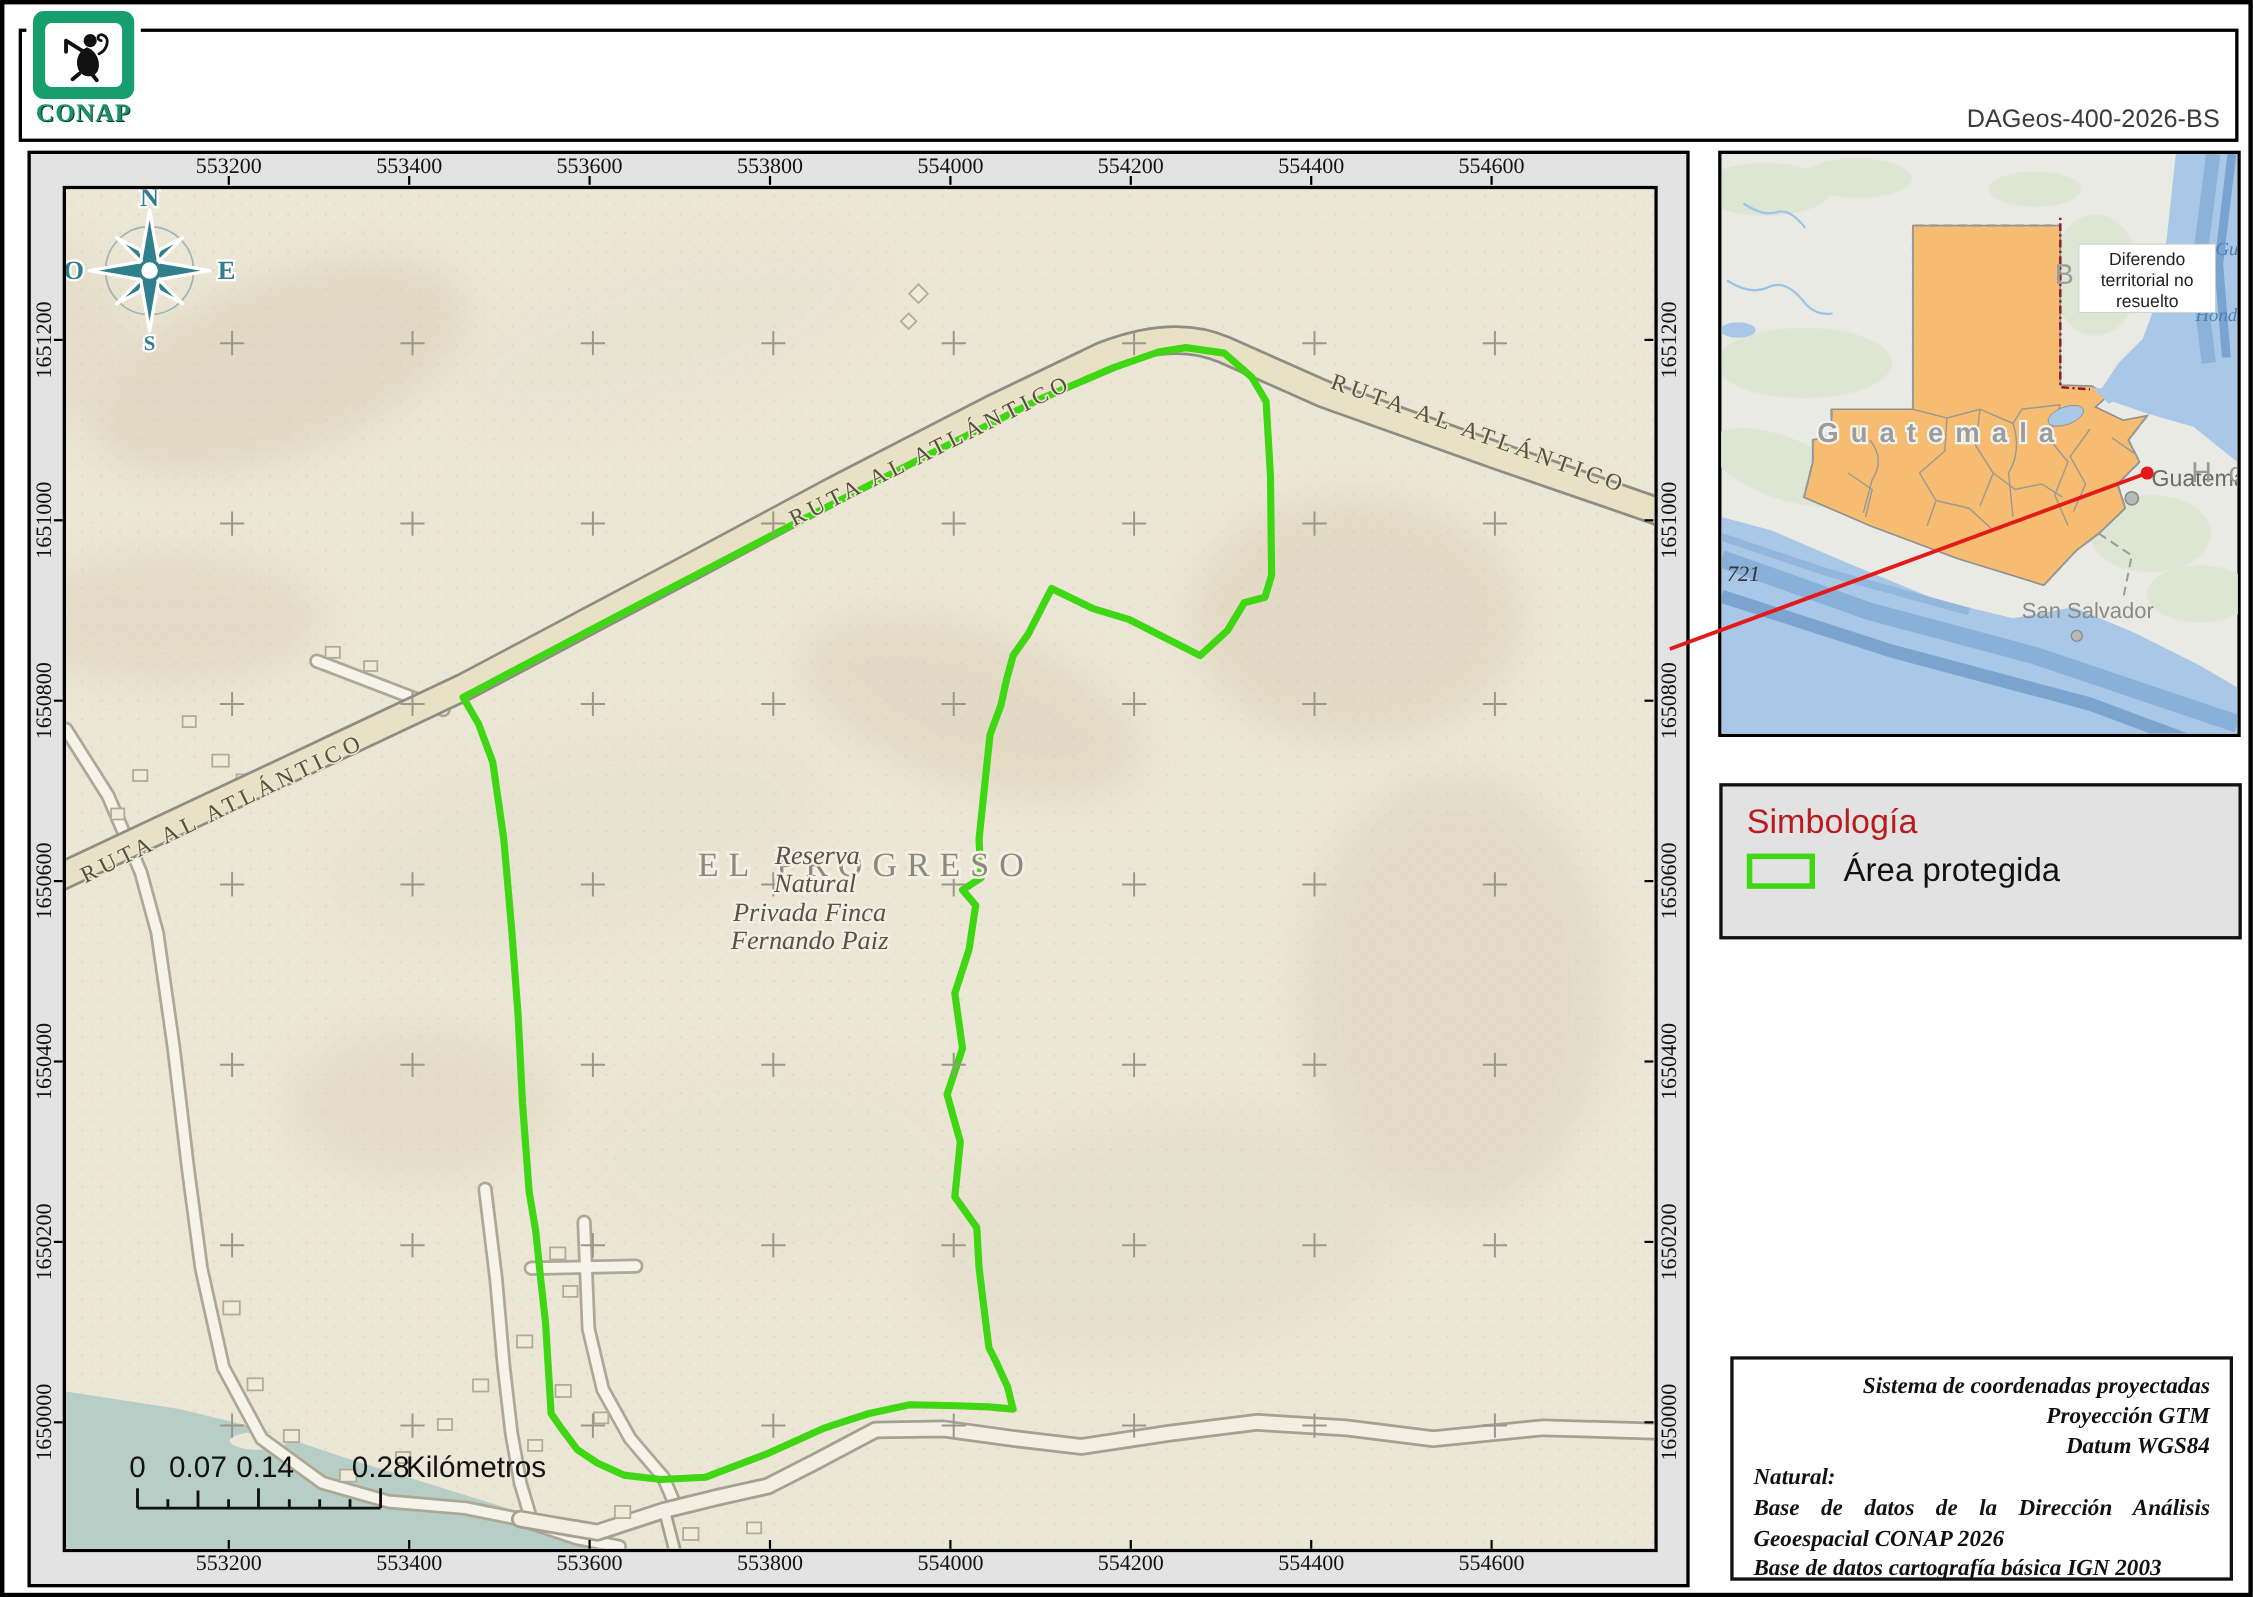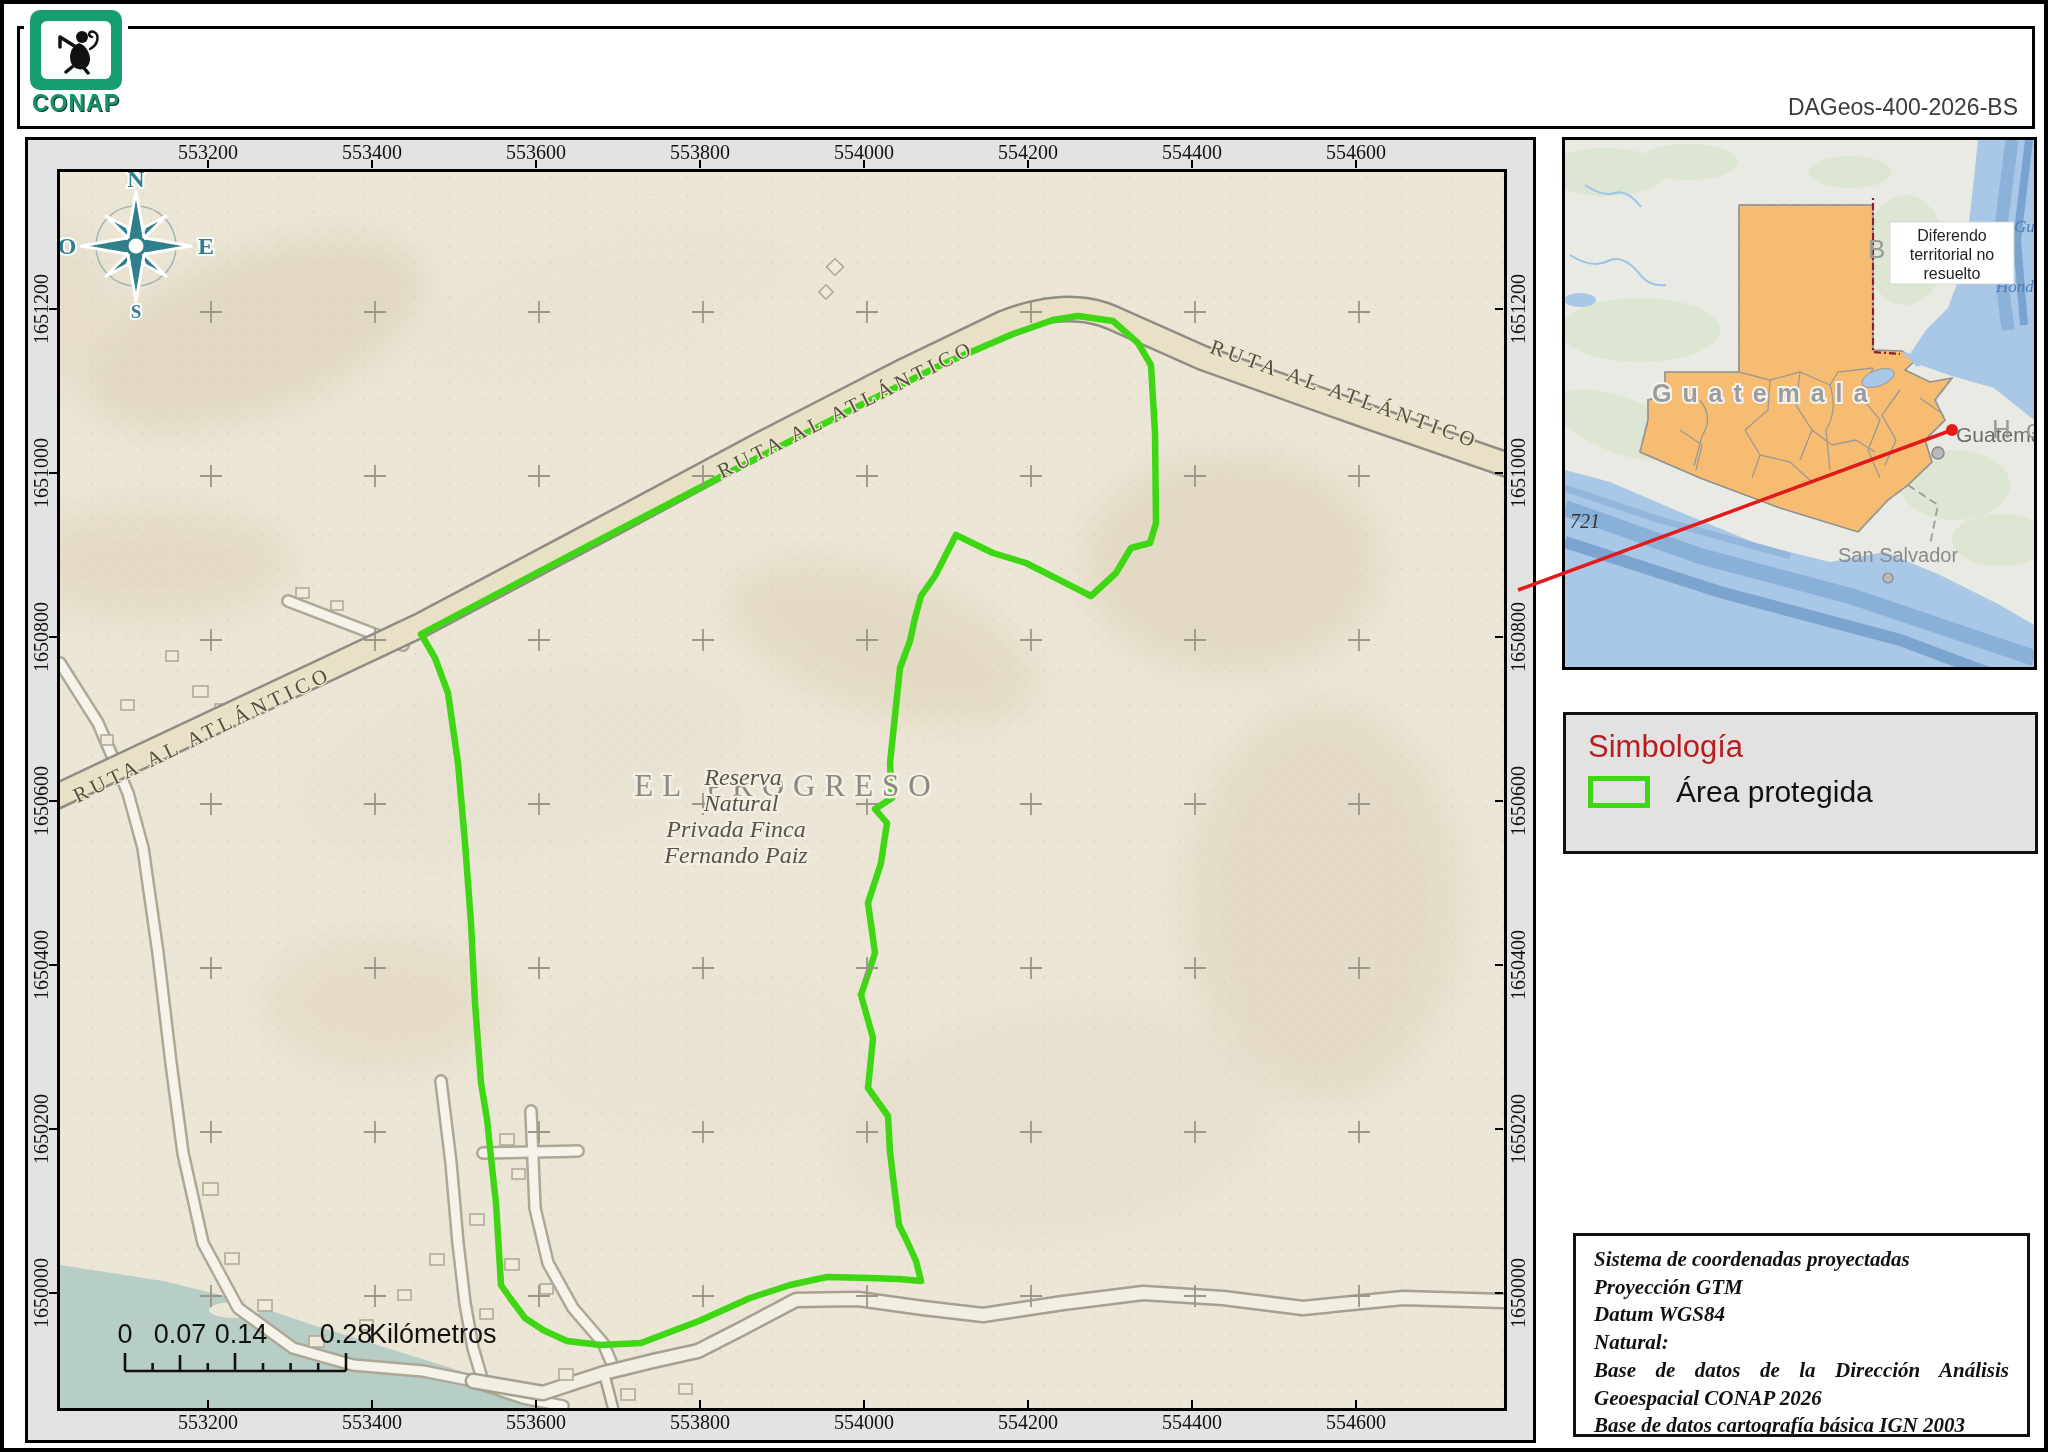--- a/index.html
+++ b/index.html
@@ -12,21 +12,21 @@
               border:3px solid #000;background:#fff;}
   .map-title{position:absolute;left:0;right:0;top:12px;text-align:center;
              font-size:40px;color:#3aa62e;letter-spacing:.5px;}
   .sheet-code{position:absolute;right:14px;bottom:5px;font-size:23px;color:#3c3c3c;}
   .logo{position:absolute;left:24px;top:10px;width:104px;height:112px;background:#fff;z-index:5;
         display:flex;flex-direction:column;align-items:center;}
   .logo-box{width:92px;height:80px;background:#179e6e;border-radius:10px;
             display:flex;align-items:center;justify-content:center;}
   .logo-inner{width:70px;height:58px;background:#fff;border-radius:6px;display:flex;
               align-items:center;justify-content:center;}
-  .logo-text{font-family:Liberation Sans, sans-serif;font-weight:bold;font-size:23px;
+  .logo-text{font-family:Liberation Serif, serif;font-weight:bold;font-size:23px;
              color:#17936a;letter-spacing:1px;text-shadow:1px 1px 0 #0d3a2c;text-align:center;}
 
   
   .map-frame{position:absolute;left:25px;top:137px;width:1505px;height:1300px;
              background:#e3e3e3;border:3px solid #000;}
   .map-inner{position:absolute;left:29px;top:29px;width:1444px;height:1236px;
              border:3px solid #000;overflow:hidden;background:#ece6d6;}
   .map-inner svg{display:block;width:100%;height:100%;}
   .axis-label{position:absolute;font-family:"Liberation Serif",serif;font-size:20px;color:#111;
               transform:translate(-50%,-50%);white-space:nowrap;z-index:8;}
@@ -46,21 +46,21 @@
   .legend-swatch{width:56px;height:28px;margin-right:26px;flex:0 0 auto;}
   .swatch-dept{border:3px solid #9a9a9a;}
   .swatch-area{border:5px solid #3fd614;width:52px;height:22px;}
   .legend-label{font-size:30px;color:#111;white-space:nowrap;}
 
   
   .info-box{position:absolute;left:1573px;top:1233px;width:457px;height:204px;
             border:3px solid #111;background:#fff;box-sizing:border-box;
             padding:10px 18px;font-family:"Liberation Serif",serif;
             font-style:italic;font-weight:bold;font-size:21px;color:#111;line-height:1.32;}
-  .info-box .c{text-align:left;}
+  .info-box .c{text-align:right;}
   .info-box .j{text-align:justify;}
 
   .overlay{position:absolute;inset:0;z-index:40;pointer-events:none;}
 </style>
 </head>
 <body>
 
 <div class="page">
   <div class="page-border"></div>
 

